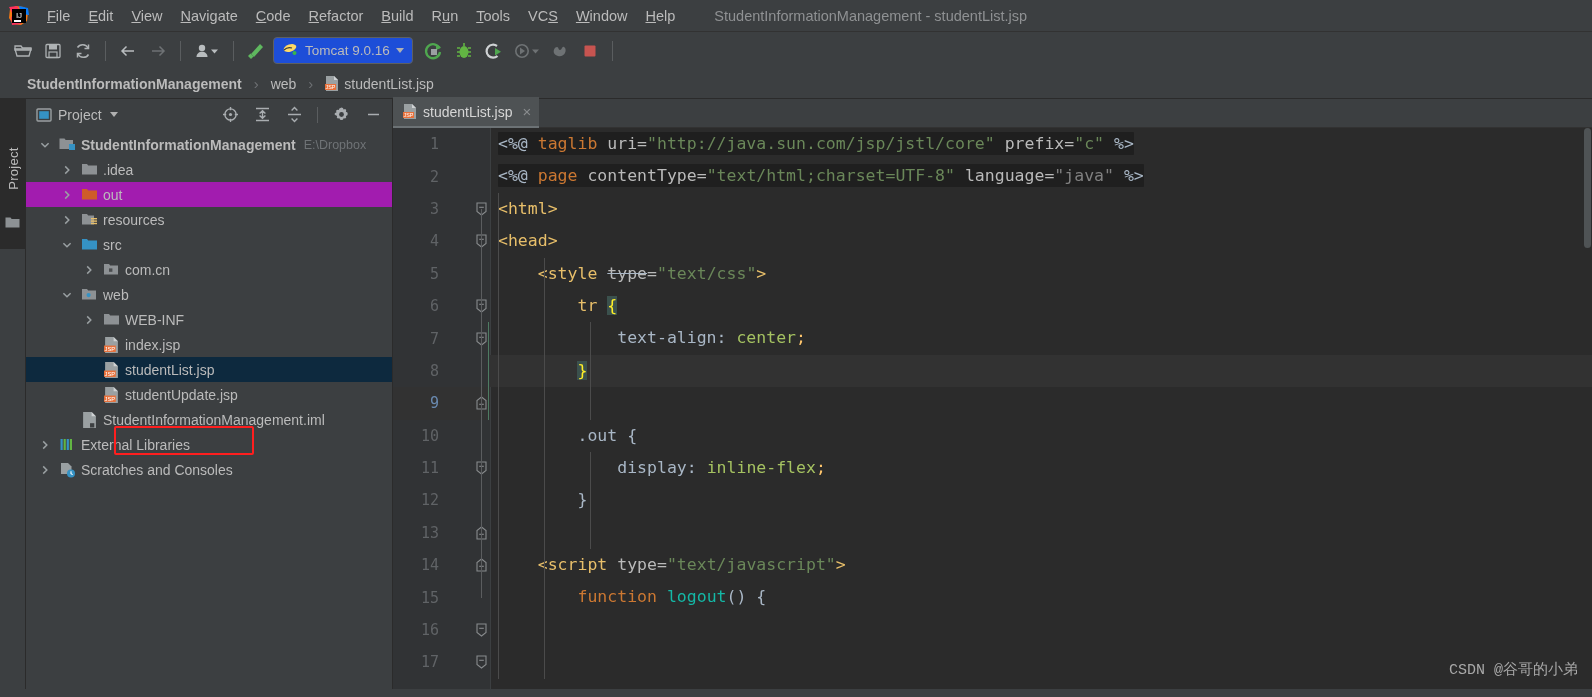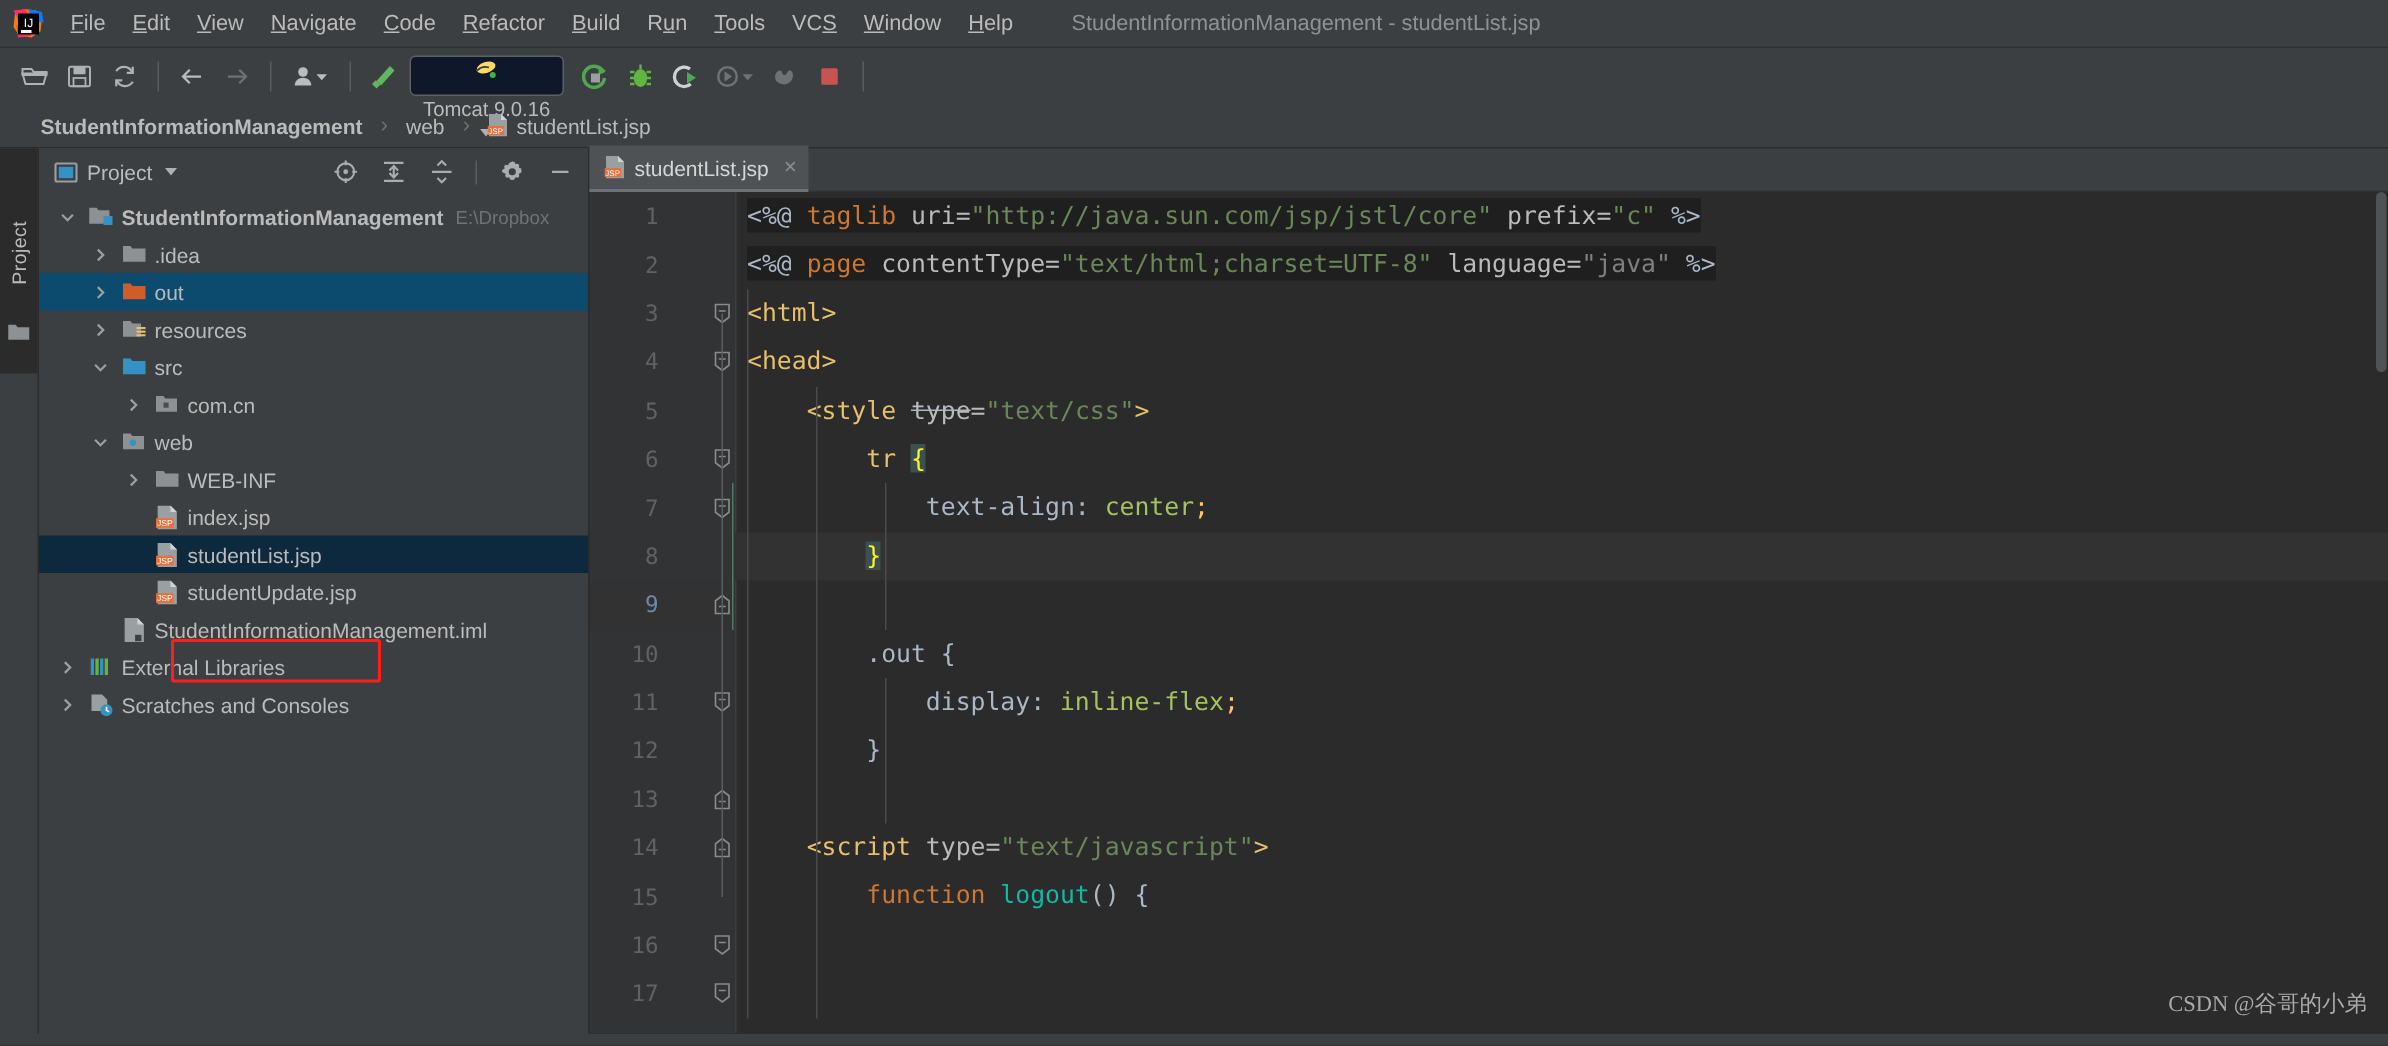--- a/index.html
+++ b/index.html
@@ -19,21 +19,21 @@
   .menu-item{color:#bbbbbb;font-size:14.5px;padding:3px 9px;white-space:nowrap;cursor:default;}
   .menu-item .mn{text-decoration:underline;}
   .win-title{color:#8f9193;font-size:14.5px;margin-left:30px;white-space:nowrap;}
 
   
   .toolbar{height:37px;background:#3c3f41;display:flex;align-items:center;padding-left:8px;gap:0px;}
   .tb-btn{width:30px;height:26px;display:flex;align-items:center;justify-content:center;
           border-radius:3px;cursor:default;flex:none;}
   .tb-sep{width:1px;height:20px;background:#5a5d5f;margin:0 7px;flex:none;}
   .run-config{height:25px;border:1px solid #5e6061;border-radius:4px;display:flex;align-items:center;
-              padding:0 8px;gap:6px;margin:0 6px 0 2px;background:#0f172a;cursor:default;flex-direction:column;}
+              padding:0 8px;gap:6px;margin:0 6px 0 2px;background:#1d4ed8;cursor:default;}
   .run-config .rc-label{color:#bbbbbb;font-size:13.5px;white-space:nowrap;}
   .caret{width:0;height:0;border-left:4px solid transparent;border-right:4px solid transparent;
          border-top:5px solid #b0b0b0;}
 
   
   .navbar{height:29px;background:#3c3f41;display:flex;align-items:center;padding-left:24px;gap:0px;
           border-bottom:1px solid #2b2b2b;}
   .crumb{color:#bbbbbb;font-size:14px;display:flex;align-items:center;gap:5px;padding:1px 3px;cursor:default;}
   .crumb.bold{font-weight:bold;}
   .crumb-sep{color:#6e7174;font-size:15px;margin:0 9px;}
@@ -52,21 +52,21 @@
   .proj{width:366px;background:#3c3f41;display:flex;flex-direction:column;flex:none;
         border-right:1px solid #2b2b2b;}
   .proj-head{height:31px;display:flex;align-items:center;padding:0 6px 0 10px;gap:6px;flex:none;}
   .proj-title{color:#bbbbbb;font-size:14px;margin-right:2px;}
   .ph-spacer{flex:1;}
   .ph-btn{width:26px;height:24px;display:flex;align-items:center;justify-content:center;border-radius:3px;}
   .ph-sep{width:1px;height:16px;background:#5a5d5f;margin:0 4px;}
   .tree{flex:1;overflow:hidden;padding-top:2px;position:relative;}
   .row{height:25px;display:flex;align-items:center;white-space:nowrap;cursor:default;position:relative;}
   .row.sel{background:#0d293e;}
-  .row.hl{background:#0c4a6e;}
+  .row.hl{background:#a21caf;}
   .arrow{width:14px;height:14px;display:inline-flex;align-items:center;justify-content:center;flex:none;}
   .arrow svg{display:block;}
   .ico{width:18px;height:16px;display:inline-flex;align-items:center;justify-content:center;
        margin-right:5px;flex:none;}
   .lbl{color:#bbbbbb;font-size:14px;}
   .lbl.b{font-weight:bold;}
   .sub{color:#6f7376;font-size:12.5px;margin-left:8px;}
   .red-box{position:absolute;border:2.5px solid #ff1e1e;border-radius:2px;pointer-events:none;}
 
   
@@ -105,21 +105,21 @@
   .t-css-sel{color:#e8bf6a;}
   .t-css-prop{color:#a9b7c6;}
   .t-css-val{color:#a5c261;}
   .t-brace{color:#ffc66d;}
   .t-brace-m{color:#ffef28;background:#3b514d;}
   .t-fn{color:#14b8a6;}
   .t-punct{color:#a9b7c6;}
   .strike{text-decoration:line-through;text-decoration-color:#a9b7c6;}
 
   .watermark{position:absolute;right:14px;bottom:10px;color:#a9a9a9;font-size:15px;
-             font-family:Liberation Serif, serif;pointer-events:none;}
+             font-family:Liberation Mono, monospace;pointer-events:none;}
 
   .scroll-v{position:absolute;top:0;right:0;width:11px;bottom:0;background:transparent;}
   .scroll-thumb{position:absolute;top:0;right:1px;width:7px;height:120px;background:#4f5355;border-radius:4px;}
 </style>
 </head>
 <body>
 
 <div class="ide">
 
   <div class="menubar">

